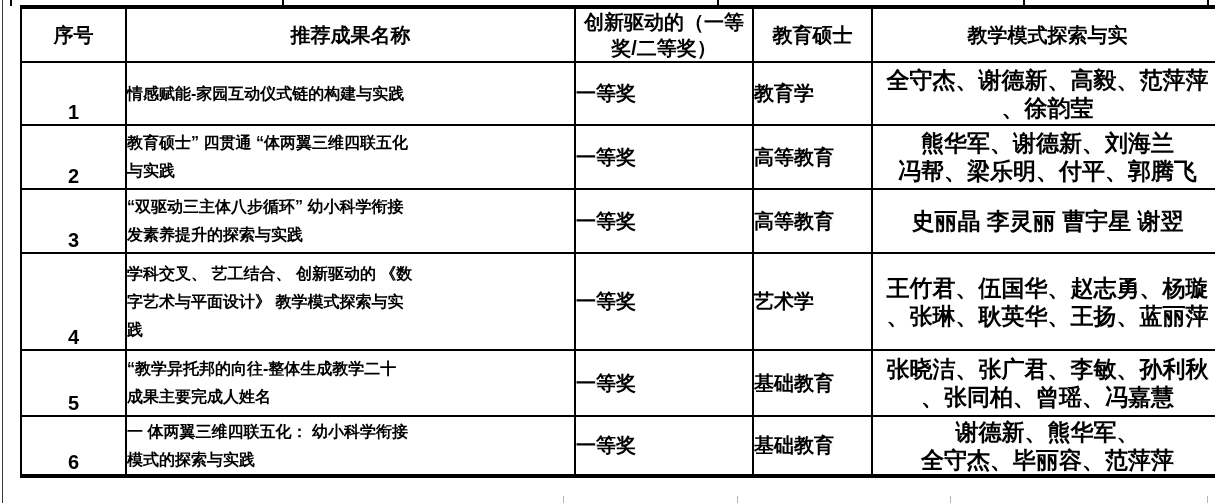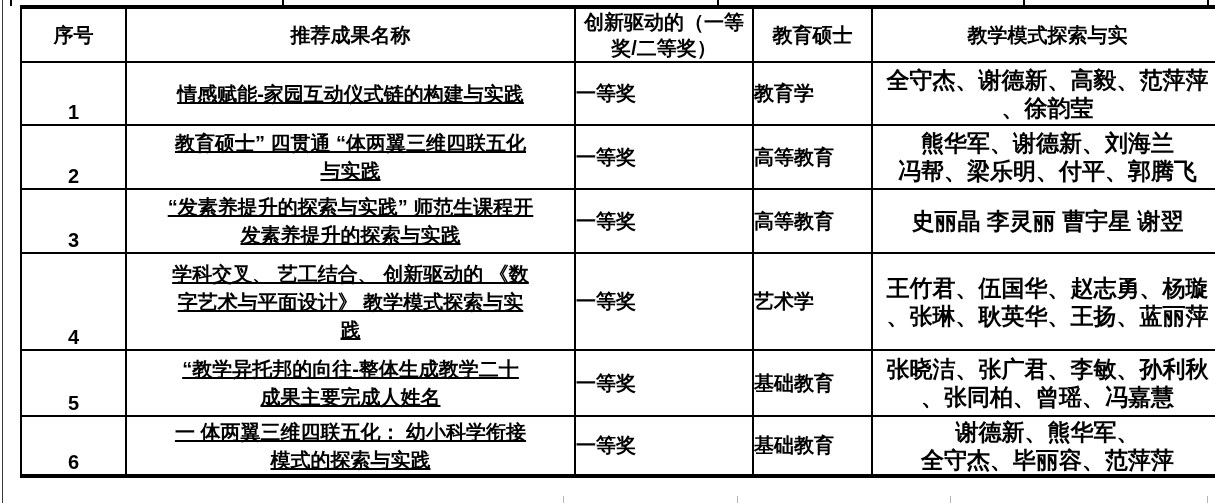--- a/index.html
+++ b/index.html
@@ -53,28 +53,27 @@
     font-weight: 600;
     height: 52px;
   }
   td.c-idx {
     font-size: 20px;
     text-align: center;
     vertical-align: bottom;
     padding-bottom: 9px;
   }
   td.c-title {
-    font-size: 20px;
+    font-size: 16px;
     line-height: 28px;
-    text-align: center;
+    text-align: left;
     vertical-align: middle;
     white-space: pre-wrap;
     padding-left: 4px;
     padding-right: 2px;
-    text-decoration: underline;
   }
   td.c-grade, td.c-subj {
     font-size: 20px;
     vertical-align: middle;
   }
   td.c-names {
     font-size: 23px;
     line-height: 28px;
     text-align: center;
     vertical-align: middle;
@@ -131,21 +130,21 @@
         <td class="c-idx">2</td>
         <td class="c-title">教育硕士” 四贯通 “体两翼三维四联五化
 与实践</td>
         <td class="c-grade">一等奖</td>
         <td class="c-subj">高等教育</td>
         <td class="c-names">熊华军、谢德新、刘海兰
 冯帮、梁乐明、付平、郭腾飞</td>
       </tr>
       <tr class="r3">
         <td class="c-idx">3</td>
-        <td class="c-title">“发素养提升的探索与实践” 师范生课程开
+        <td class="c-title">“双驱动三主体八步循环” 幼小科学衔接
 发素养提升的探索与实践</td>
         <td class="c-grade">一等奖</td>
         <td class="c-subj">高等教育</td>
         <td class="c-names">史丽晶 李灵丽 曹宇星 谢翌</td>
       </tr>
       <tr class="r4">
         <td class="c-idx">4</td>
         <td class="c-title">学科交叉、 艺工结合、 创新驱动的 《数
 字艺术与平面设计》 教学模式探索与实
 践</td>

